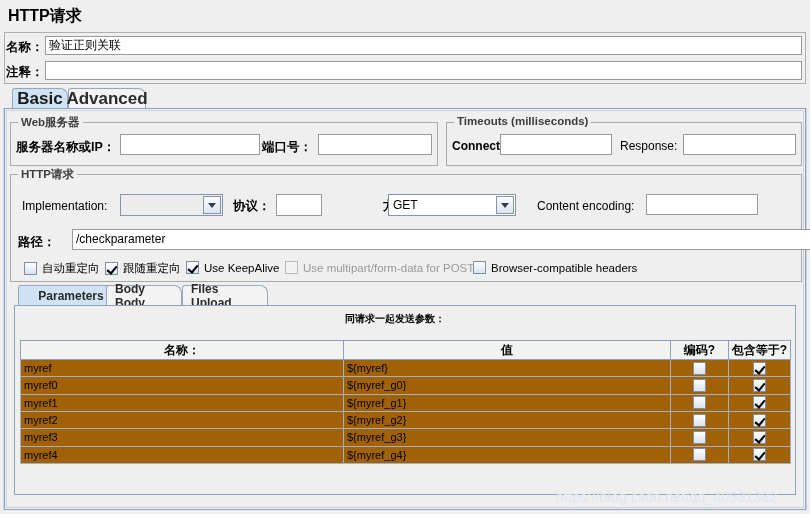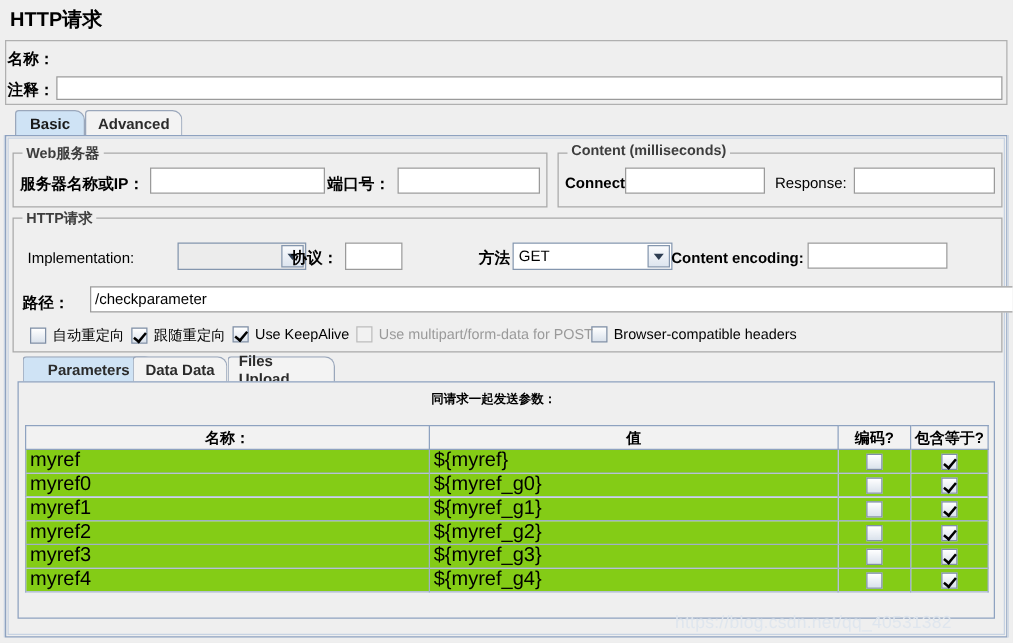--- a/index.html
+++ b/index.html
@@ -74,21 +74,21 @@
   }
   .tab {
     position: absolute;
     top: 0;
     height: 21px;
     box-sizing: border-box;
     border: 1px solid #9aa7bb;
     border-bottom: none;
     border-radius: 3px 8px 0 0;
     background: #f3f3f3;
-    font-size: 12px;
+    font-size: 17px;
     font-weight: bold;
     color: #2b2b2b;
     display: flex;
     align-items: center;
     justify-content: center;
     padding: 0 9px;
   }
   .tab.sel {
     background: #cfe3f5;
     color: #1a1a1a;
@@ -140,21 +140,20 @@
     position: absolute;
     box-sizing: border-box;
     border: 1px solid #8496ae;
     background: #ececec;
     height: 22px;
     display: flex;
     align-items: center;
     font-size: 12px;
     color: #000;
     padding-left: 4px;
-    margin-left: 22px;
   }
   .combo.white { background: #ffffff; }
   .combo .arrowbox {
     position: absolute;
     right: 1px; top: 1px;
     width: 18px; height: 18px;
     background: linear-gradient(#fafbfd, #dde5ef);
     border: 1px solid #8496ae;
     box-sizing: border-box;
     display: flex;
@@ -251,32 +250,32 @@
     font-size: 12px;
     color: #000;
     padding: 0;
     text-align: center;
   }
   .ptable td {
     border: 1px solid #9fb0c8;
     height: 16px;
     padding: 0 0 0 3px;
     color: #000;
-    font-size: 16px;
+    font-size: 11px;
     white-space: nowrap;
     overflow: hidden;
-    background: #84cc16;
+    background: #a16207;
   }
   .ptable td.ck { text-align: center; padding: 0; }
   .ptable td.ck .cbox { margin: 0 auto; display: block; }
 
   
   .watermark {
     position: absolute;
-    left: 540px; top: 489px;
+    left: 556px; top: 489px;
     font-size: 14px;
     color: #dfe6ee;
     letter-spacing: 0.2px;
     white-space: nowrap;
     font-family: "Liberation Sans", "DejaVu Sans", sans-serif;
   }
   
   .gutter-l {
     position: absolute;
     left: 0; top: 108px;
@@ -296,20 +295,21 @@
 </style>
 </head>
 <body>
 
 <div class="root">
 
   <div class="title">HTTP请求</div>
 
   <div class="np"></div>
   <div class="lbl name-lbl">名称：</div>
+  <div class="tfield name-fld">验证正则关联</div>
   <div class="lbl cmt-lbl">注释：</div>
   <div class="tfield cmt-fld"></div>
 
   <div class="tabstrip">
     <div class="tab sel tab-basic">Basic</div>
     <div class="tab tab-adv">Advanced</div>
   </div>
 
   <div class="mainpanel">
     <div class="inner"></div>
@@ -319,21 +319,21 @@
 
   <div class="group g-web">
     <div class="gtitle">Web服务器</div>
   </div>
   <div class="lbl" style="left:16px; top:139px; font-size:12.5px;">服务器名称或IP：</div>
   <div class="tfield" style="left:120px; top:134px; width:140px; height:21px;"></div>
   <div class="lbl" style="left:262px; top:139px; font-size:12.5px;">端口号：</div>
   <div class="tfield" style="left:318px; top:134px; width:114px; height:21px;"></div>
 
   <div class="group g-time">
-    <div class="gtitle">Content (milliseconds)</div>
+    <div class="gtitle">Timeouts (milliseconds)</div>
   </div>
   <div class="lbl" style="left:452px; top:139px; font-weight:bold; font-size:12px;">Connect:</div>
   <div class="tfield" style="left:500px; top:134px; width:112px; height:21px;"></div>
   <div class="lbl" style="left:620px; top:139px; font-weight:normal; font-size:12px;">Response:</div>
   <div class="tfield" style="left:683px; top:134px; width:113px; height:21px;"></div>
 
   <div class="group g-http">
     <div class="gtitle">HTTP请求</div>
   </div>
 
@@ -349,21 +349,21 @@
   <div class="tfield" style="left:276px; top:194px; width:46px; height:22px;"></div>
 
   <div class="lbl" style="left:347px; top:198px; font-size:12.5px;margin-left:36px;">方法：</div>
   <div class="combo white" style="left:388px; top:194px; width:128px;">
     <span>GET</span>
     <span class="arrowbox">
         <i></i>
       </span>
   </div>
 
-  <div class="lbl" style="left:537px; top:199px; font-weight:bold; font-size:12px;">Content encoding:</div>
+  <div class="lbl" style="left:537px; top:199px; font-weight:normal; font-size:12px;">Content encoding:</div>
   <div class="tfield" style="left:646px; top:194px; width:112px; height:21px;"></div>
 
   <div class="lbl" style="left:18px; top:234px; font-size:12.5px;">路径：</div>
   <div class="tfield" style="left:58px; top:229px; width:740px; height:21px; line-height:19px;margin-left:14px;">/checkparameter</div>
 
   <div class="cbrow" style="left:24px; top:261px;">
     <span class="cbox"></span>
     <span class="cblabel">自动重定向</span>
   </div>
   <div class="cbrow" style="left:105px; top:261px;">
@@ -378,21 +378,21 @@
     <span class="cbox"></span>
     <span class="cblabel">Browser-compatible headers</span>
   </div>
   <div class="cbrow" style="left:285px; top:261px;">
     <span class="cbox dis"></span>
     <span class="cblabel dis">Use multipart/form-data for POST</span>
   </div>
 
   <div class="itabstrip">
     <div class="itab sel" style="left:0px; width:106px;">Parameters</div>
-    <div class="itab" style="left:88px; width:76px;">Data Data</div>
+    <div class="itab" style="left:88px; width:76px;">Body Body</div>
     <div class="itab" style="left:164px; width:86px;">Files Upload</div>
   </div>
 
   <div class="parampanel"></div>
   <div class="params-caption">同请求一起发送参数：</div>
 
   <table class="ptable">
     <colgroup>
       <col style="width:323px">
       <col style="width:327px">

